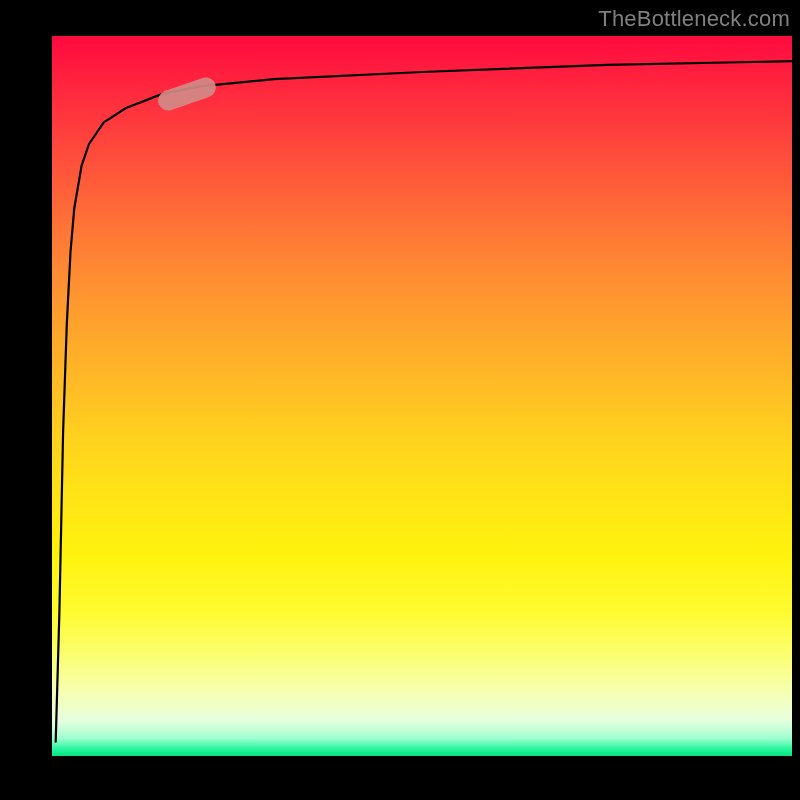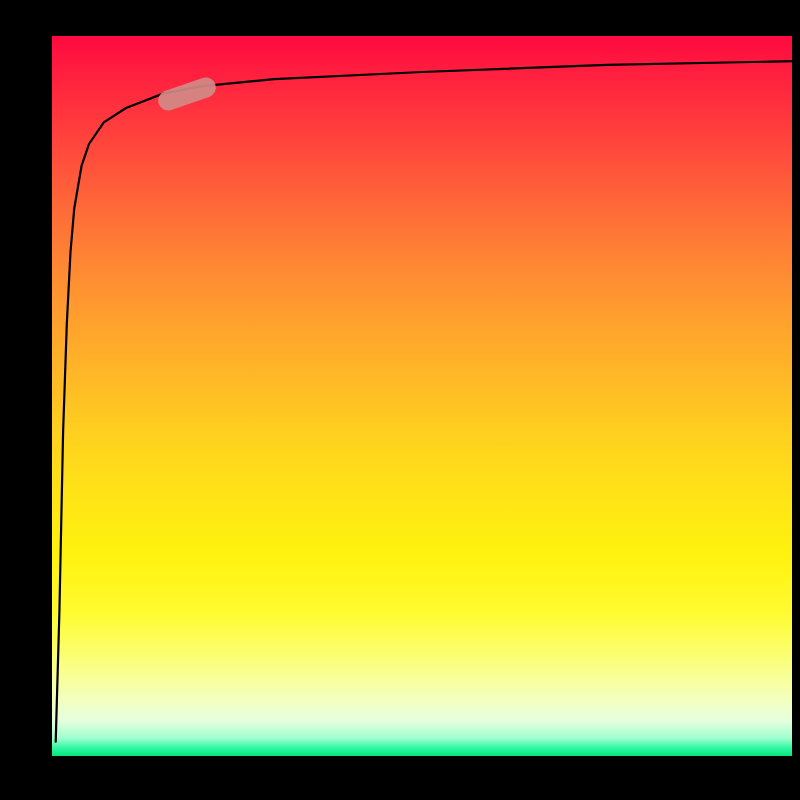--- a/index.html
+++ b/index.html
@@ -78,20 +78,21 @@
     border-radius: 10px;
     z-index: 5;
     opacity: 0.92;
   }
 </style>
 </head>
 <body>
 
 <div class="frame">
 
+  <div class="watermark">TheBottleneck.com</div>
 
   <div class="plot-area">
 
     <div class="gradient"></div>
 
     <svg class="curve" viewBox="0 0 740 720" preserveAspectRatio="none">
       <path d="M 3.7 705.6
                L 7.4 576
                L 11.1 396
                L 14.8 288

